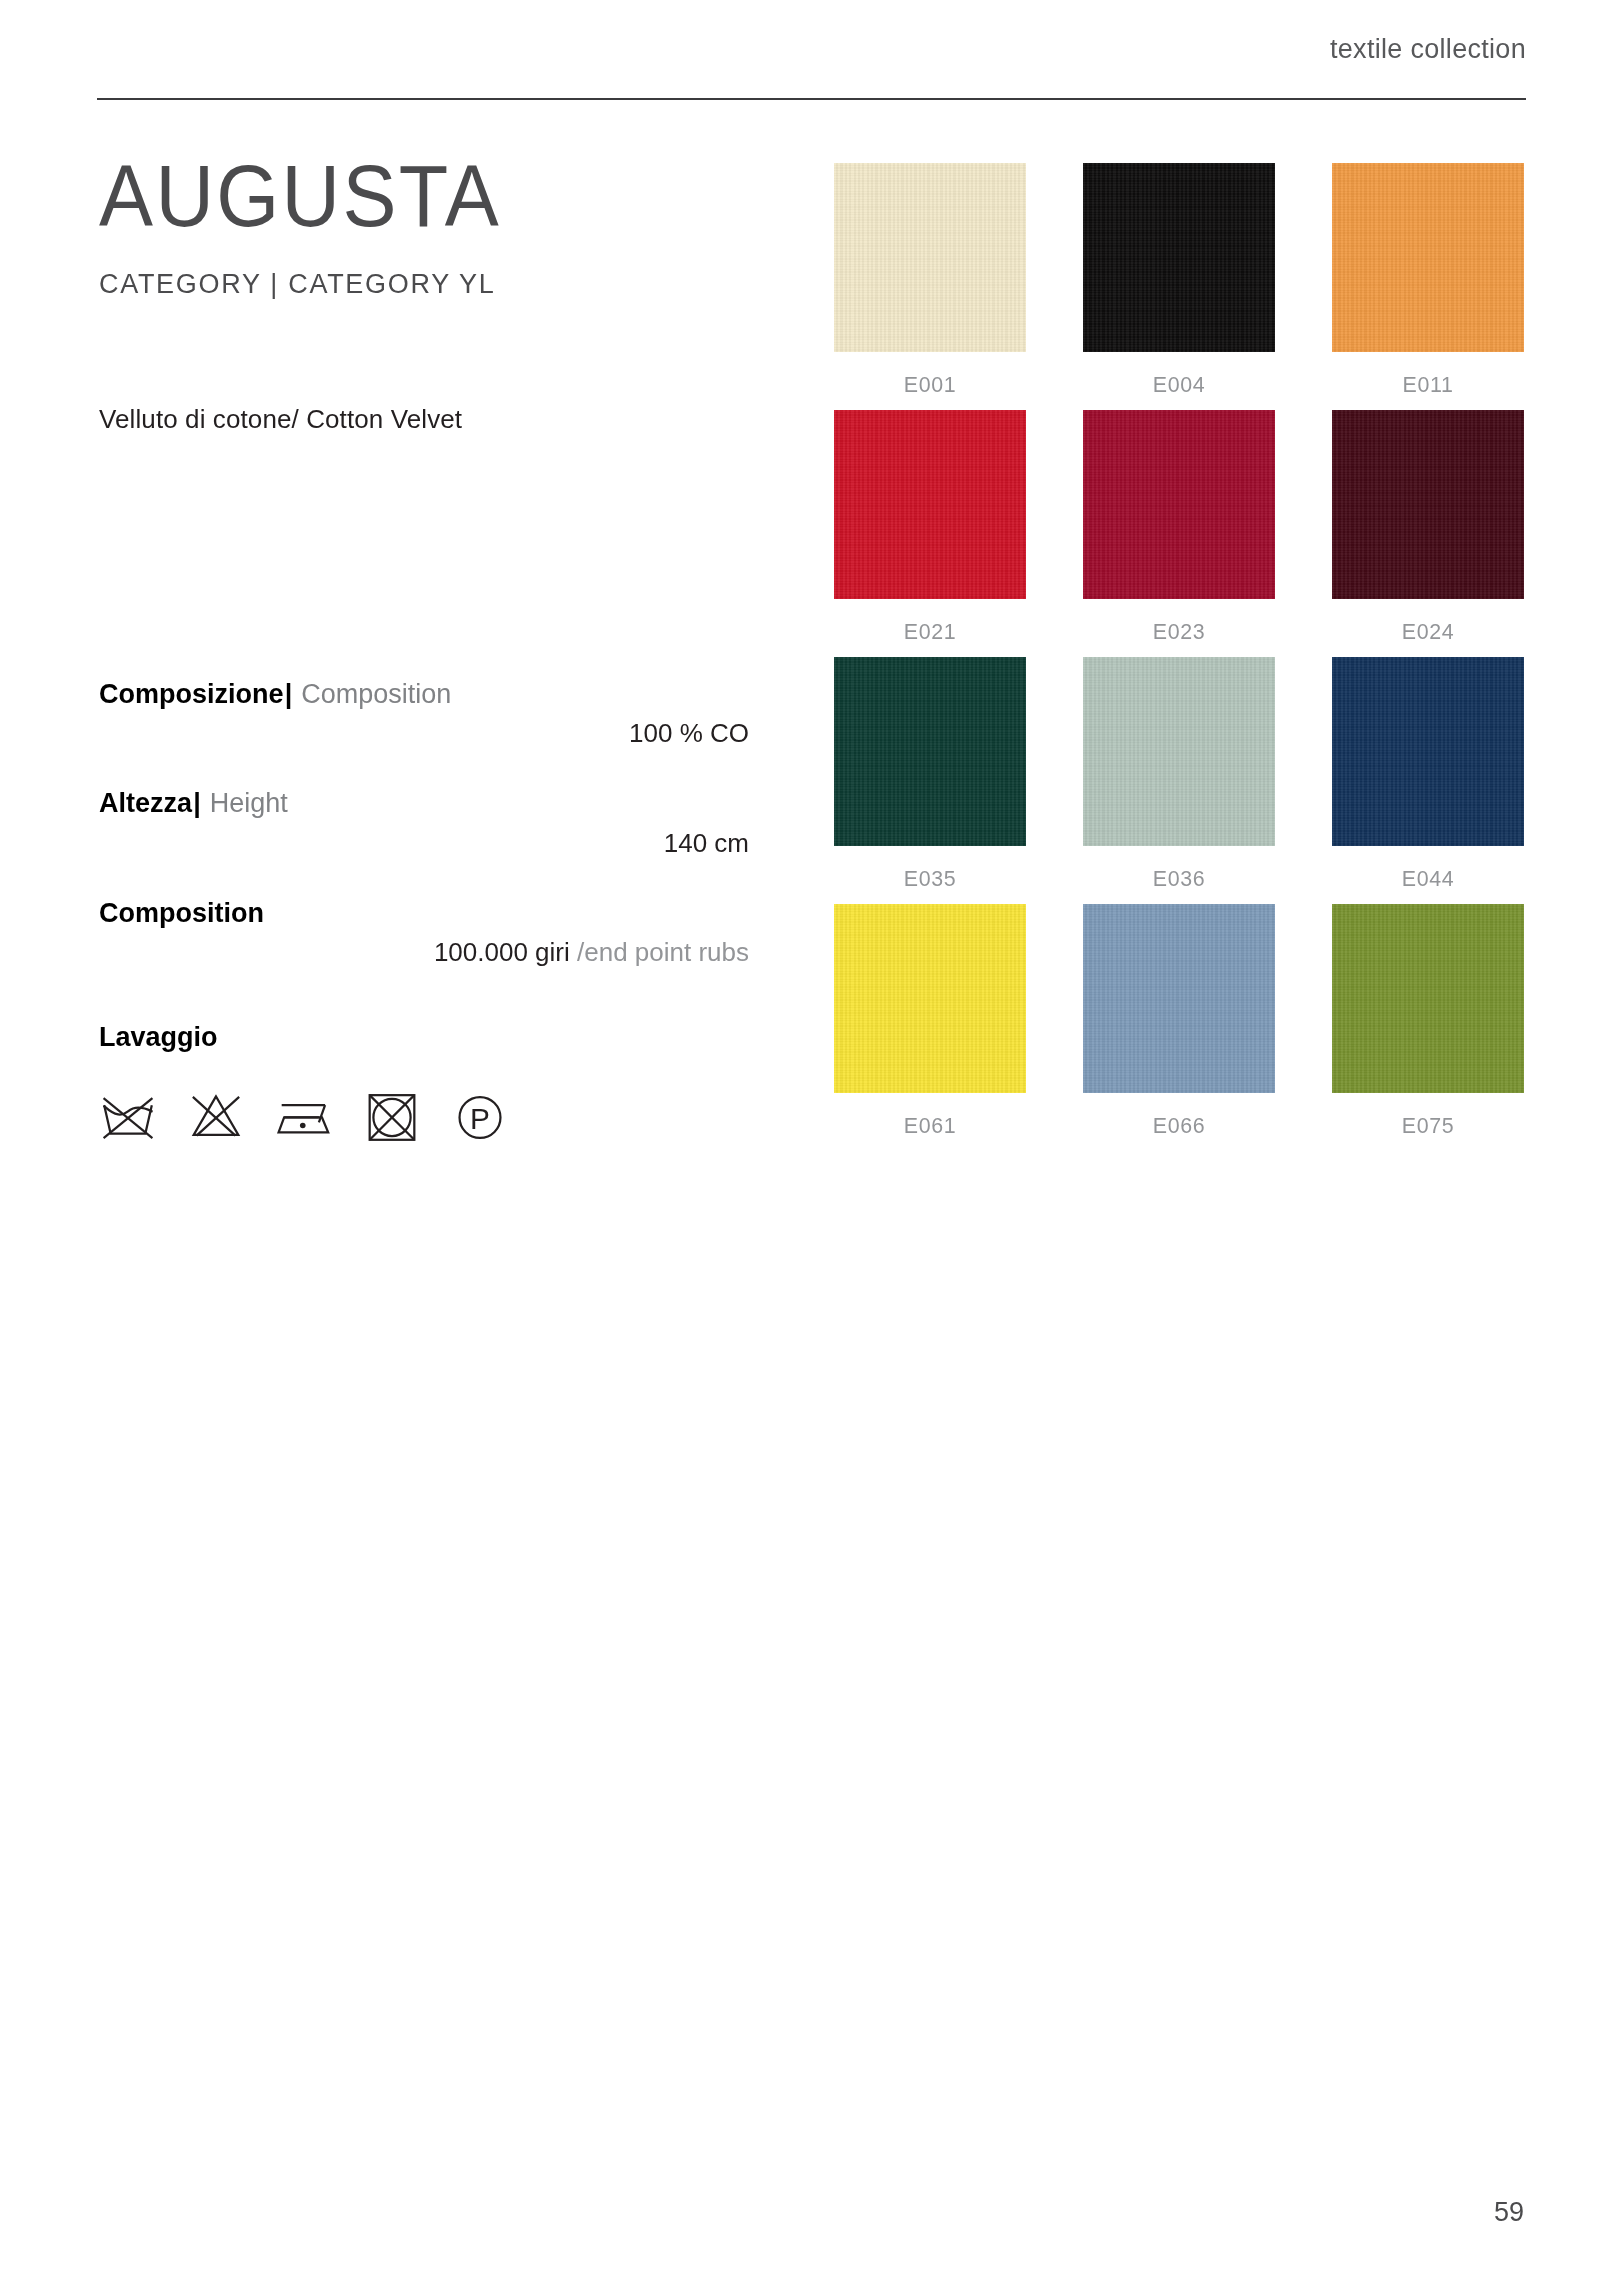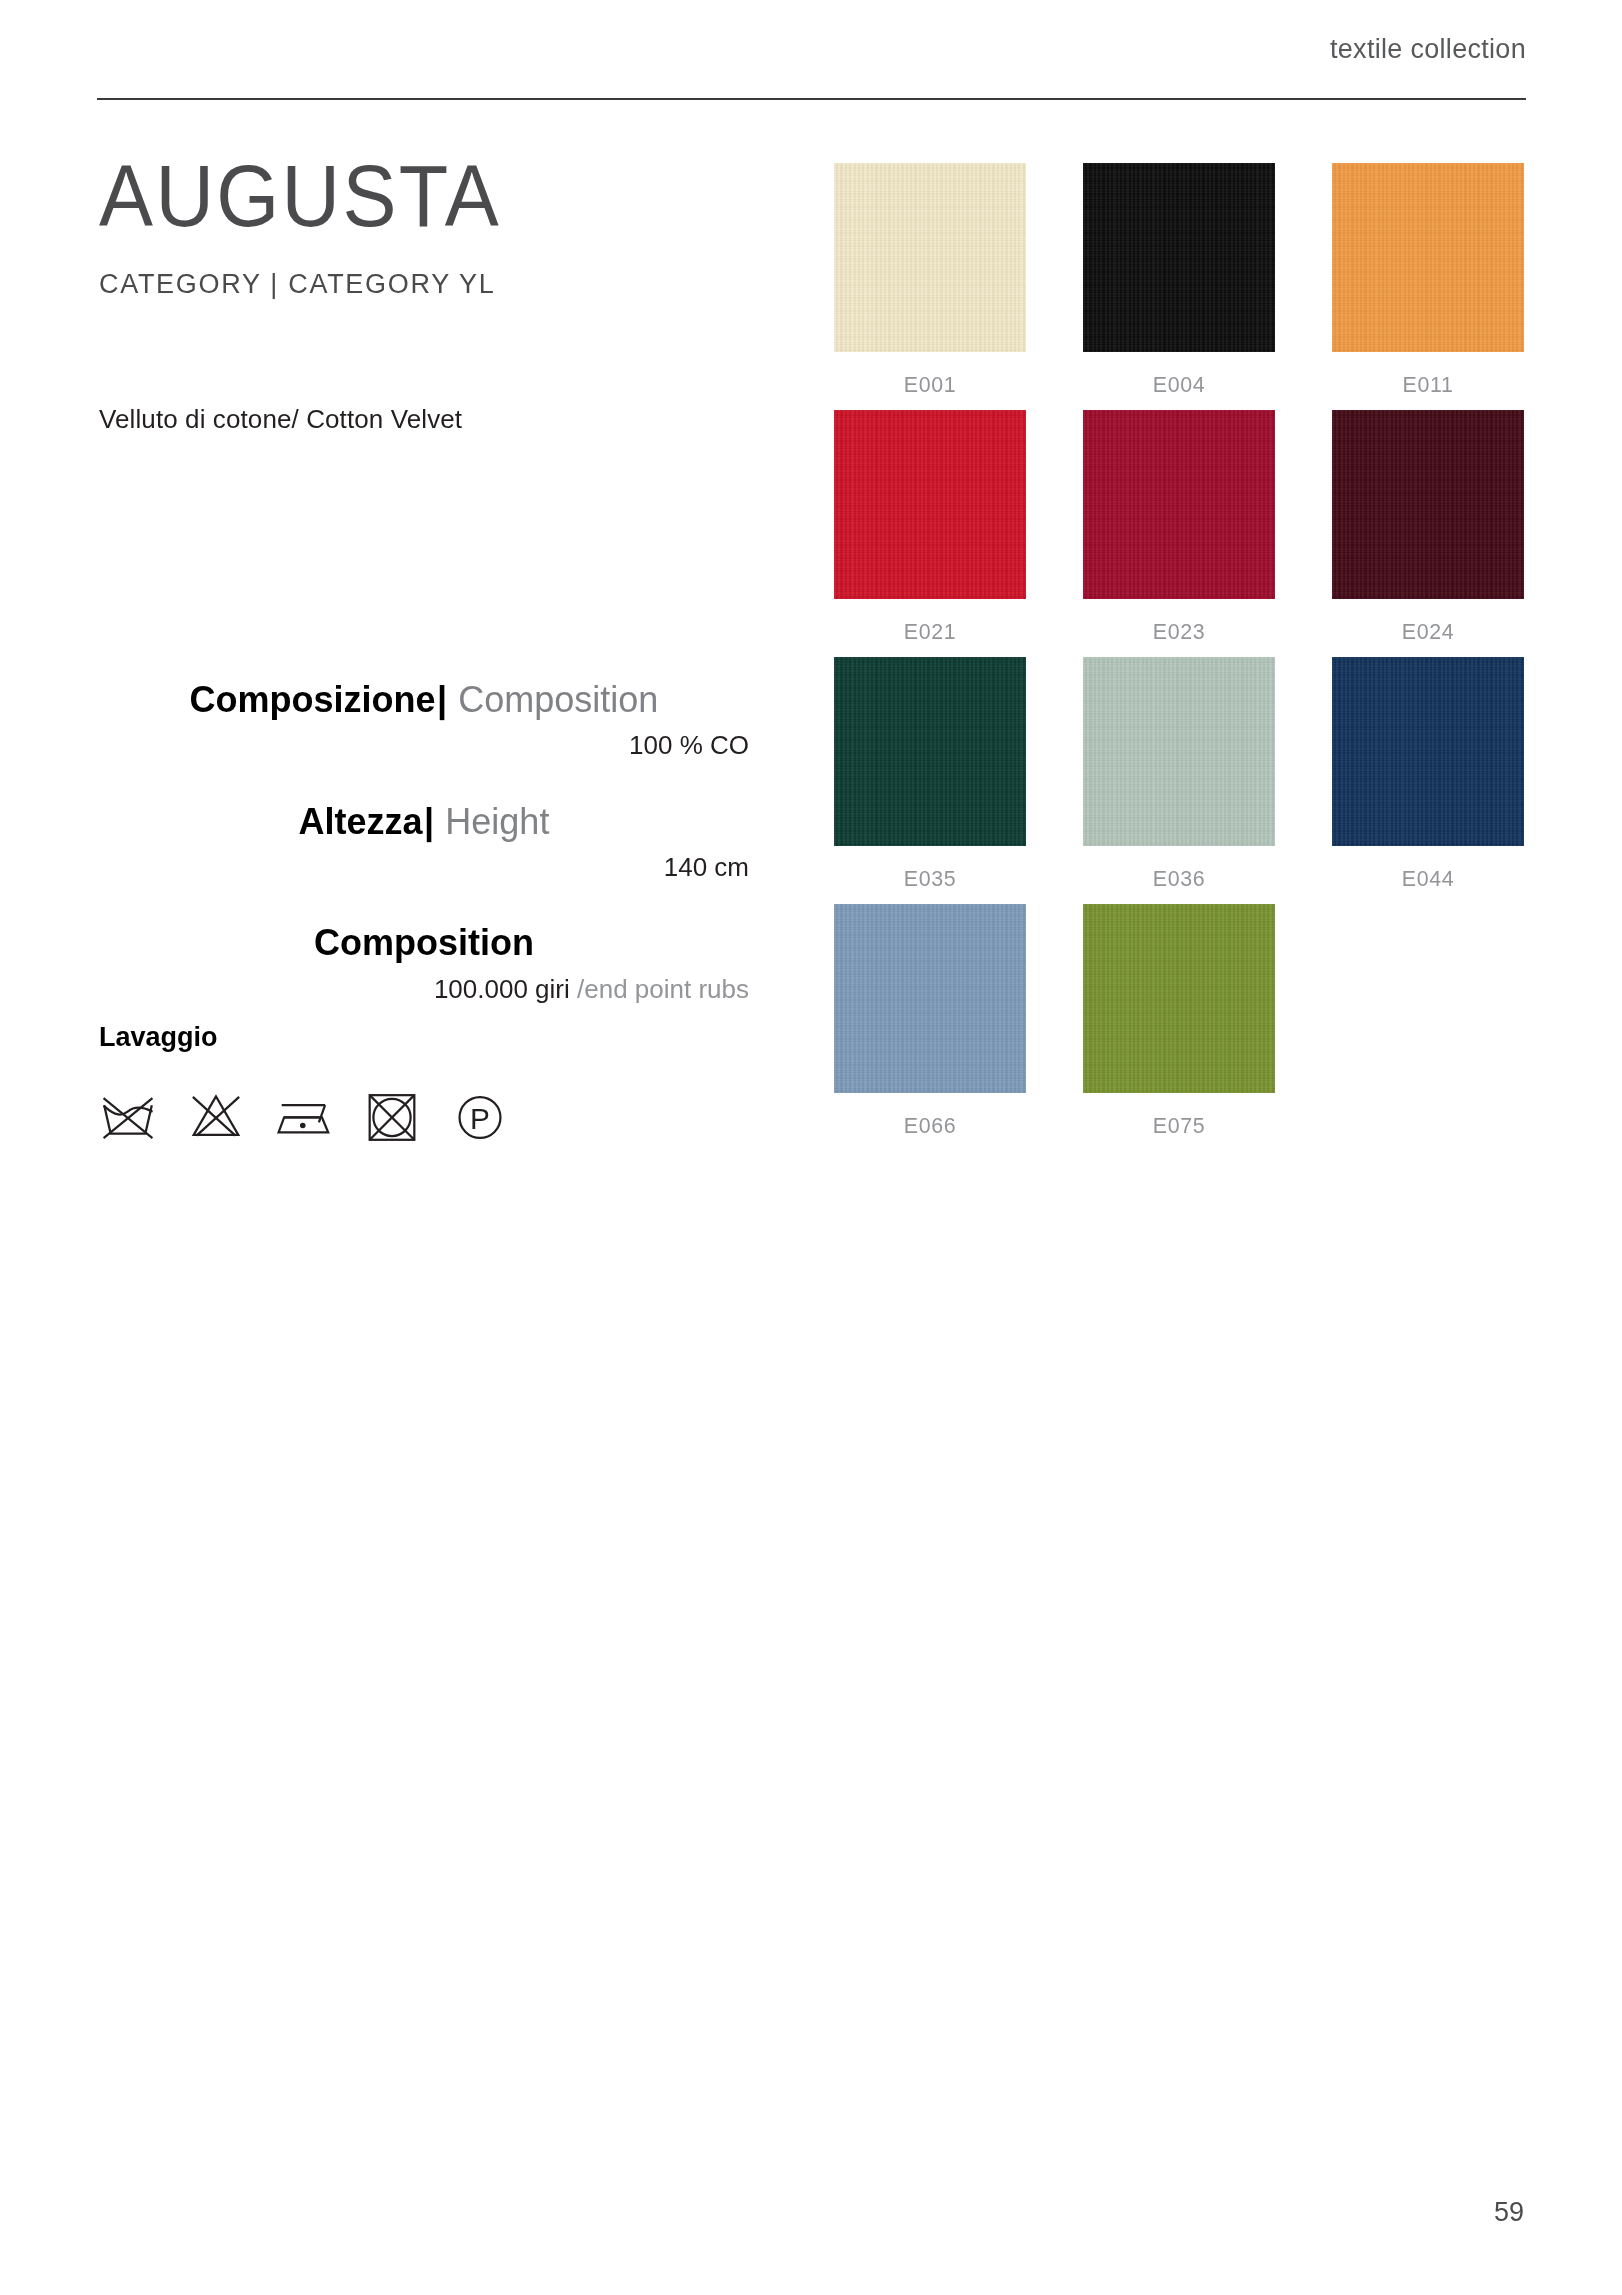--- a/index.html
+++ b/index.html
@@ -79,25 +79,24 @@
 
   .specs {
     position: absolute;
     left: 99px;
     top: 676px;
     width: 650px;
   }
   .spec-block { margin-bottom: 34px; }
   .spec-block:last-child { margin-bottom: 0; }
   .spec-head {
-    font-size: 36px;
+    font-size: 27px;
     color: #000000;
     line-height: 1.35;
     white-space: nowrap;
-    text-align: center;
   }
   .spec-head .bold { font-weight: 700; }
   .spec-head .sep { font-weight: 700; padding: 0 1.3px; }
   .spec-head .light { font-weight: 400; color: #808285; }
   .spec-value {
     font-size: 26px;
     font-weight: 400;
     color: #231f20;
     line-height: 1.35;
     margin-top: 3.9px;
@@ -304,20 +303,24 @@
   <div class="swatch-cell">
     <div class="swatch-chip" style="background-color: rgb(179, 197, 187);"></div>
     <div class="swatch-label">E036</div>
   </div>
 
   <div class="swatch-cell">
     <div class="swatch-chip" style="background-color: rgb(18, 50, 90);"></div>
     <div class="swatch-label">E044</div>
   </div>
 
+  <div class="swatch-cell">
+    <div class="swatch-chip" style="background-color: rgb(248, 228, 55);"></div>
+    <div class="swatch-label">E061</div>
+  </div>
 
   <div class="swatch-cell">
     <div class="swatch-chip" style="background-color: rgb(125, 154, 184);"></div>
     <div class="swatch-label">E066</div>
   </div>
 
   <div class="swatch-cell">
     <div class="swatch-chip" style="background-color: rgb(120, 146, 47);"></div>
     <div class="swatch-label">E075</div>
   </div>

